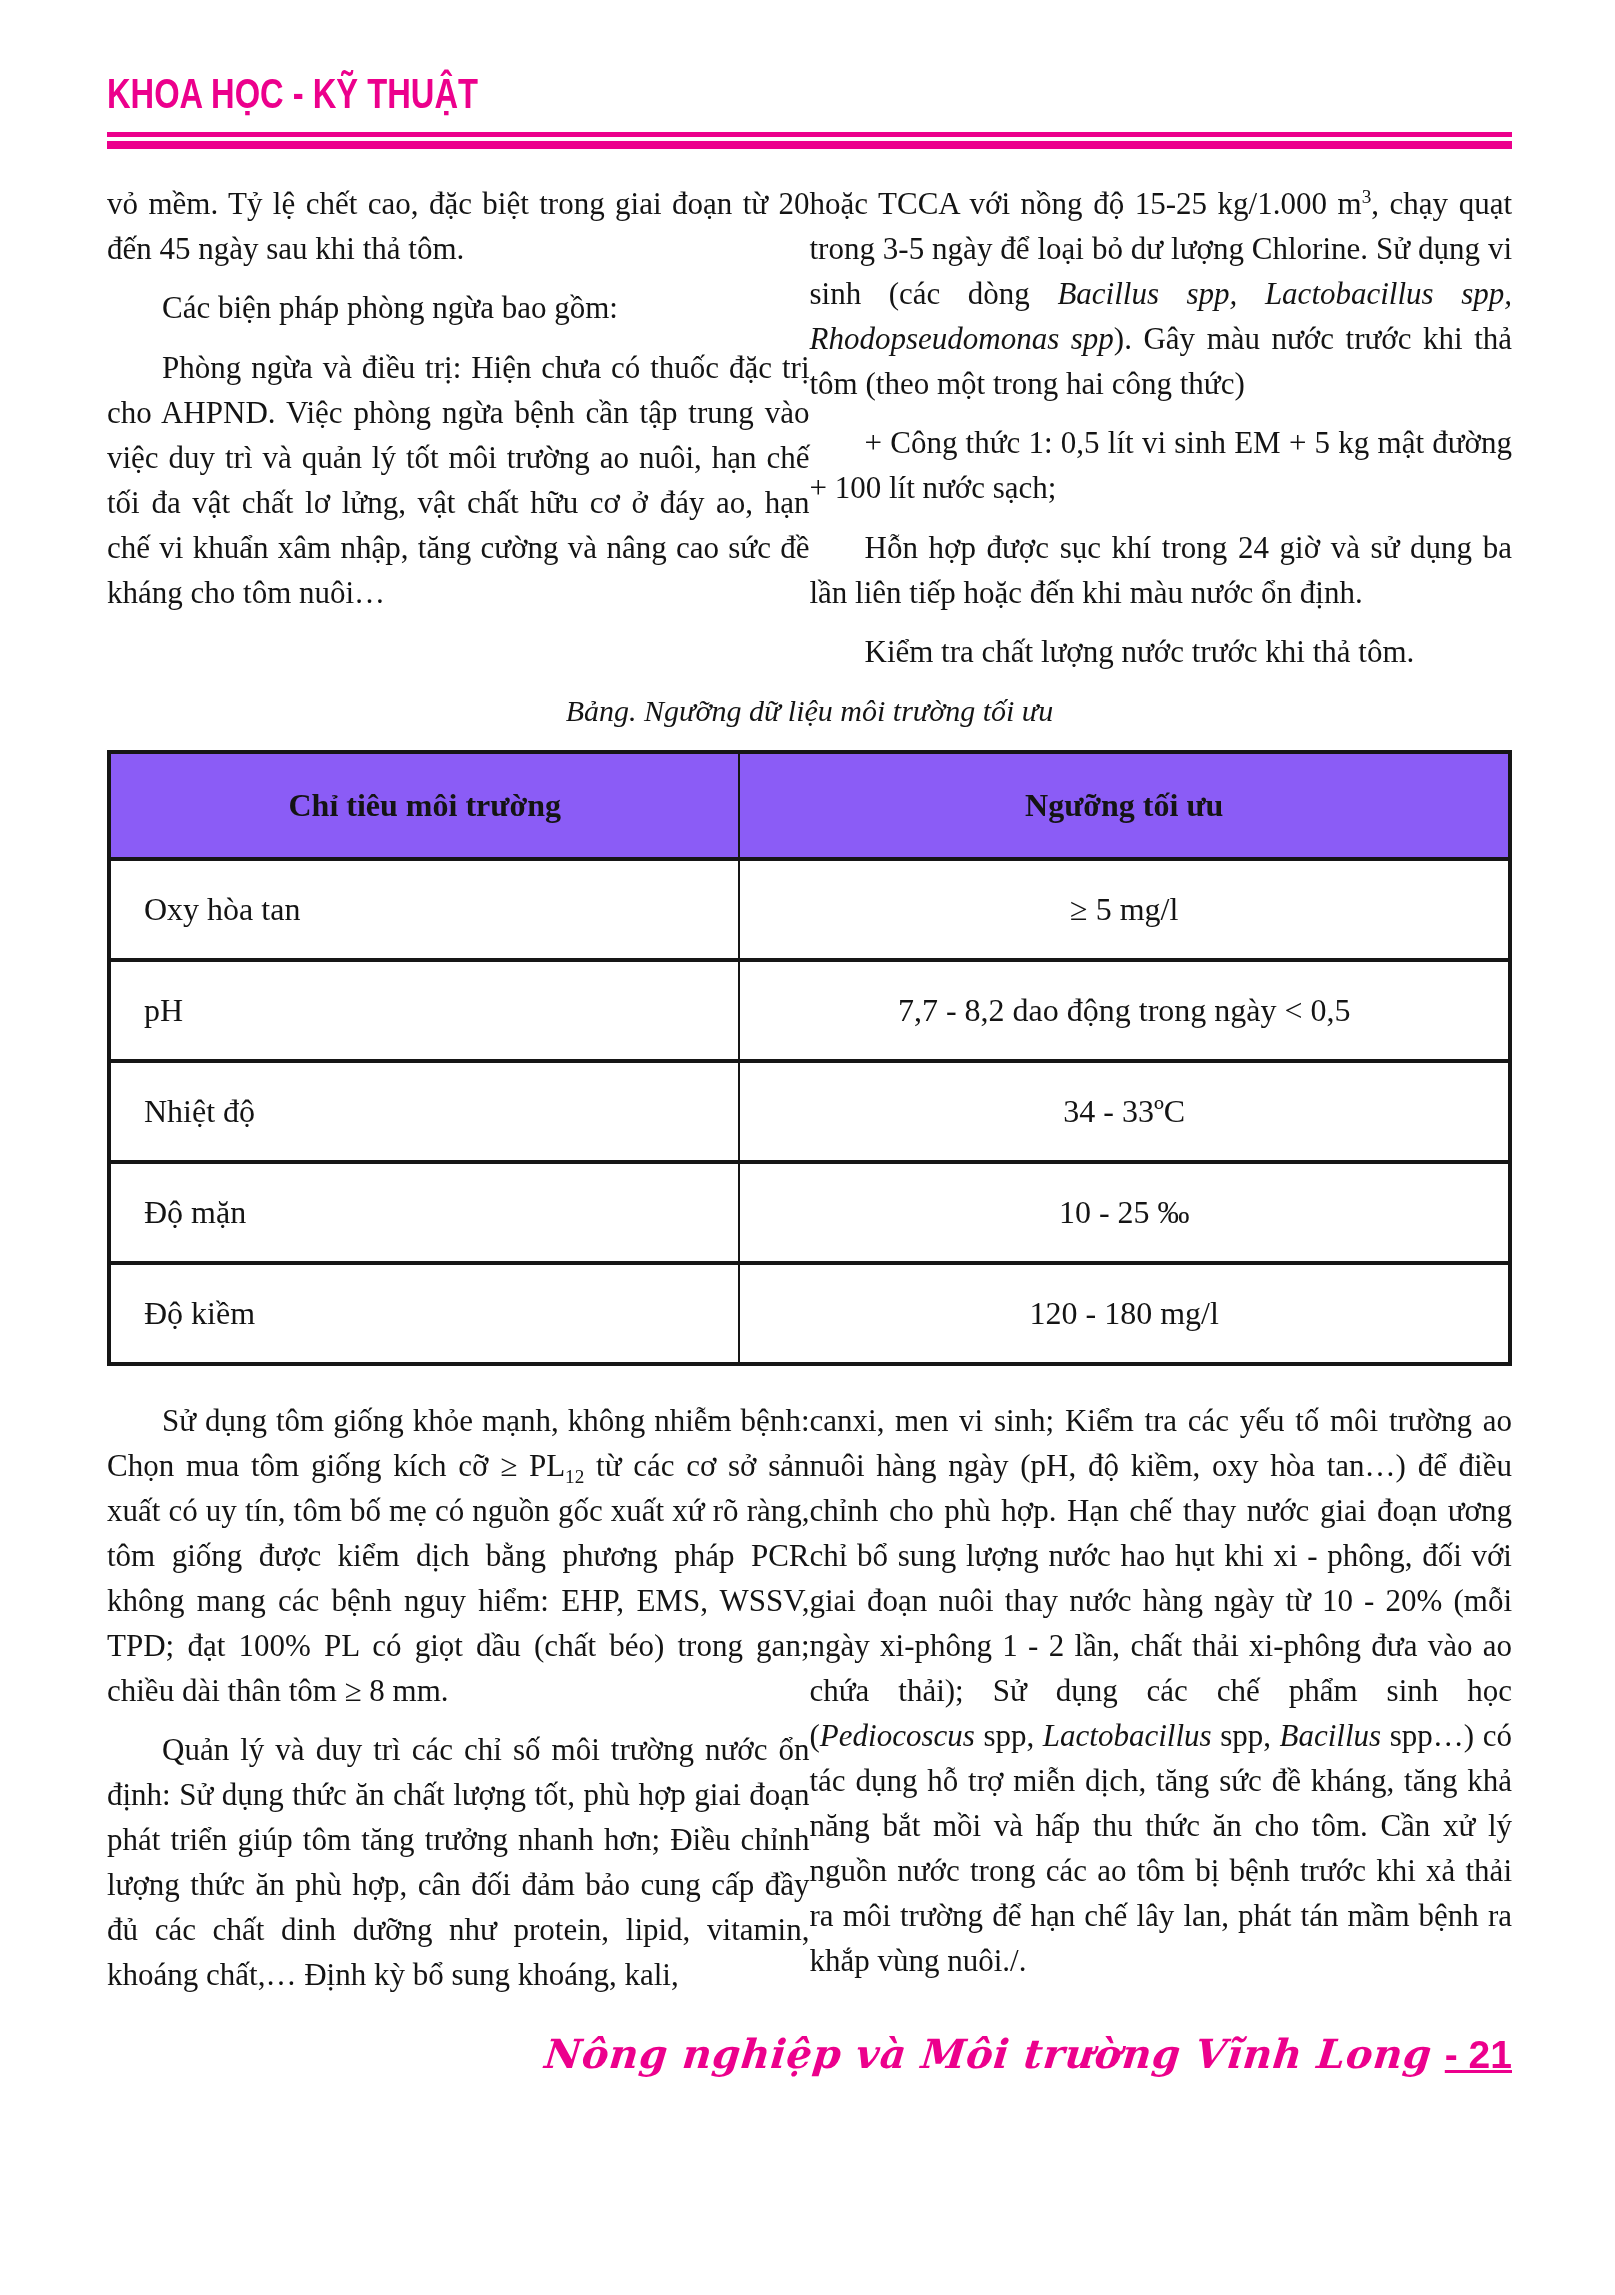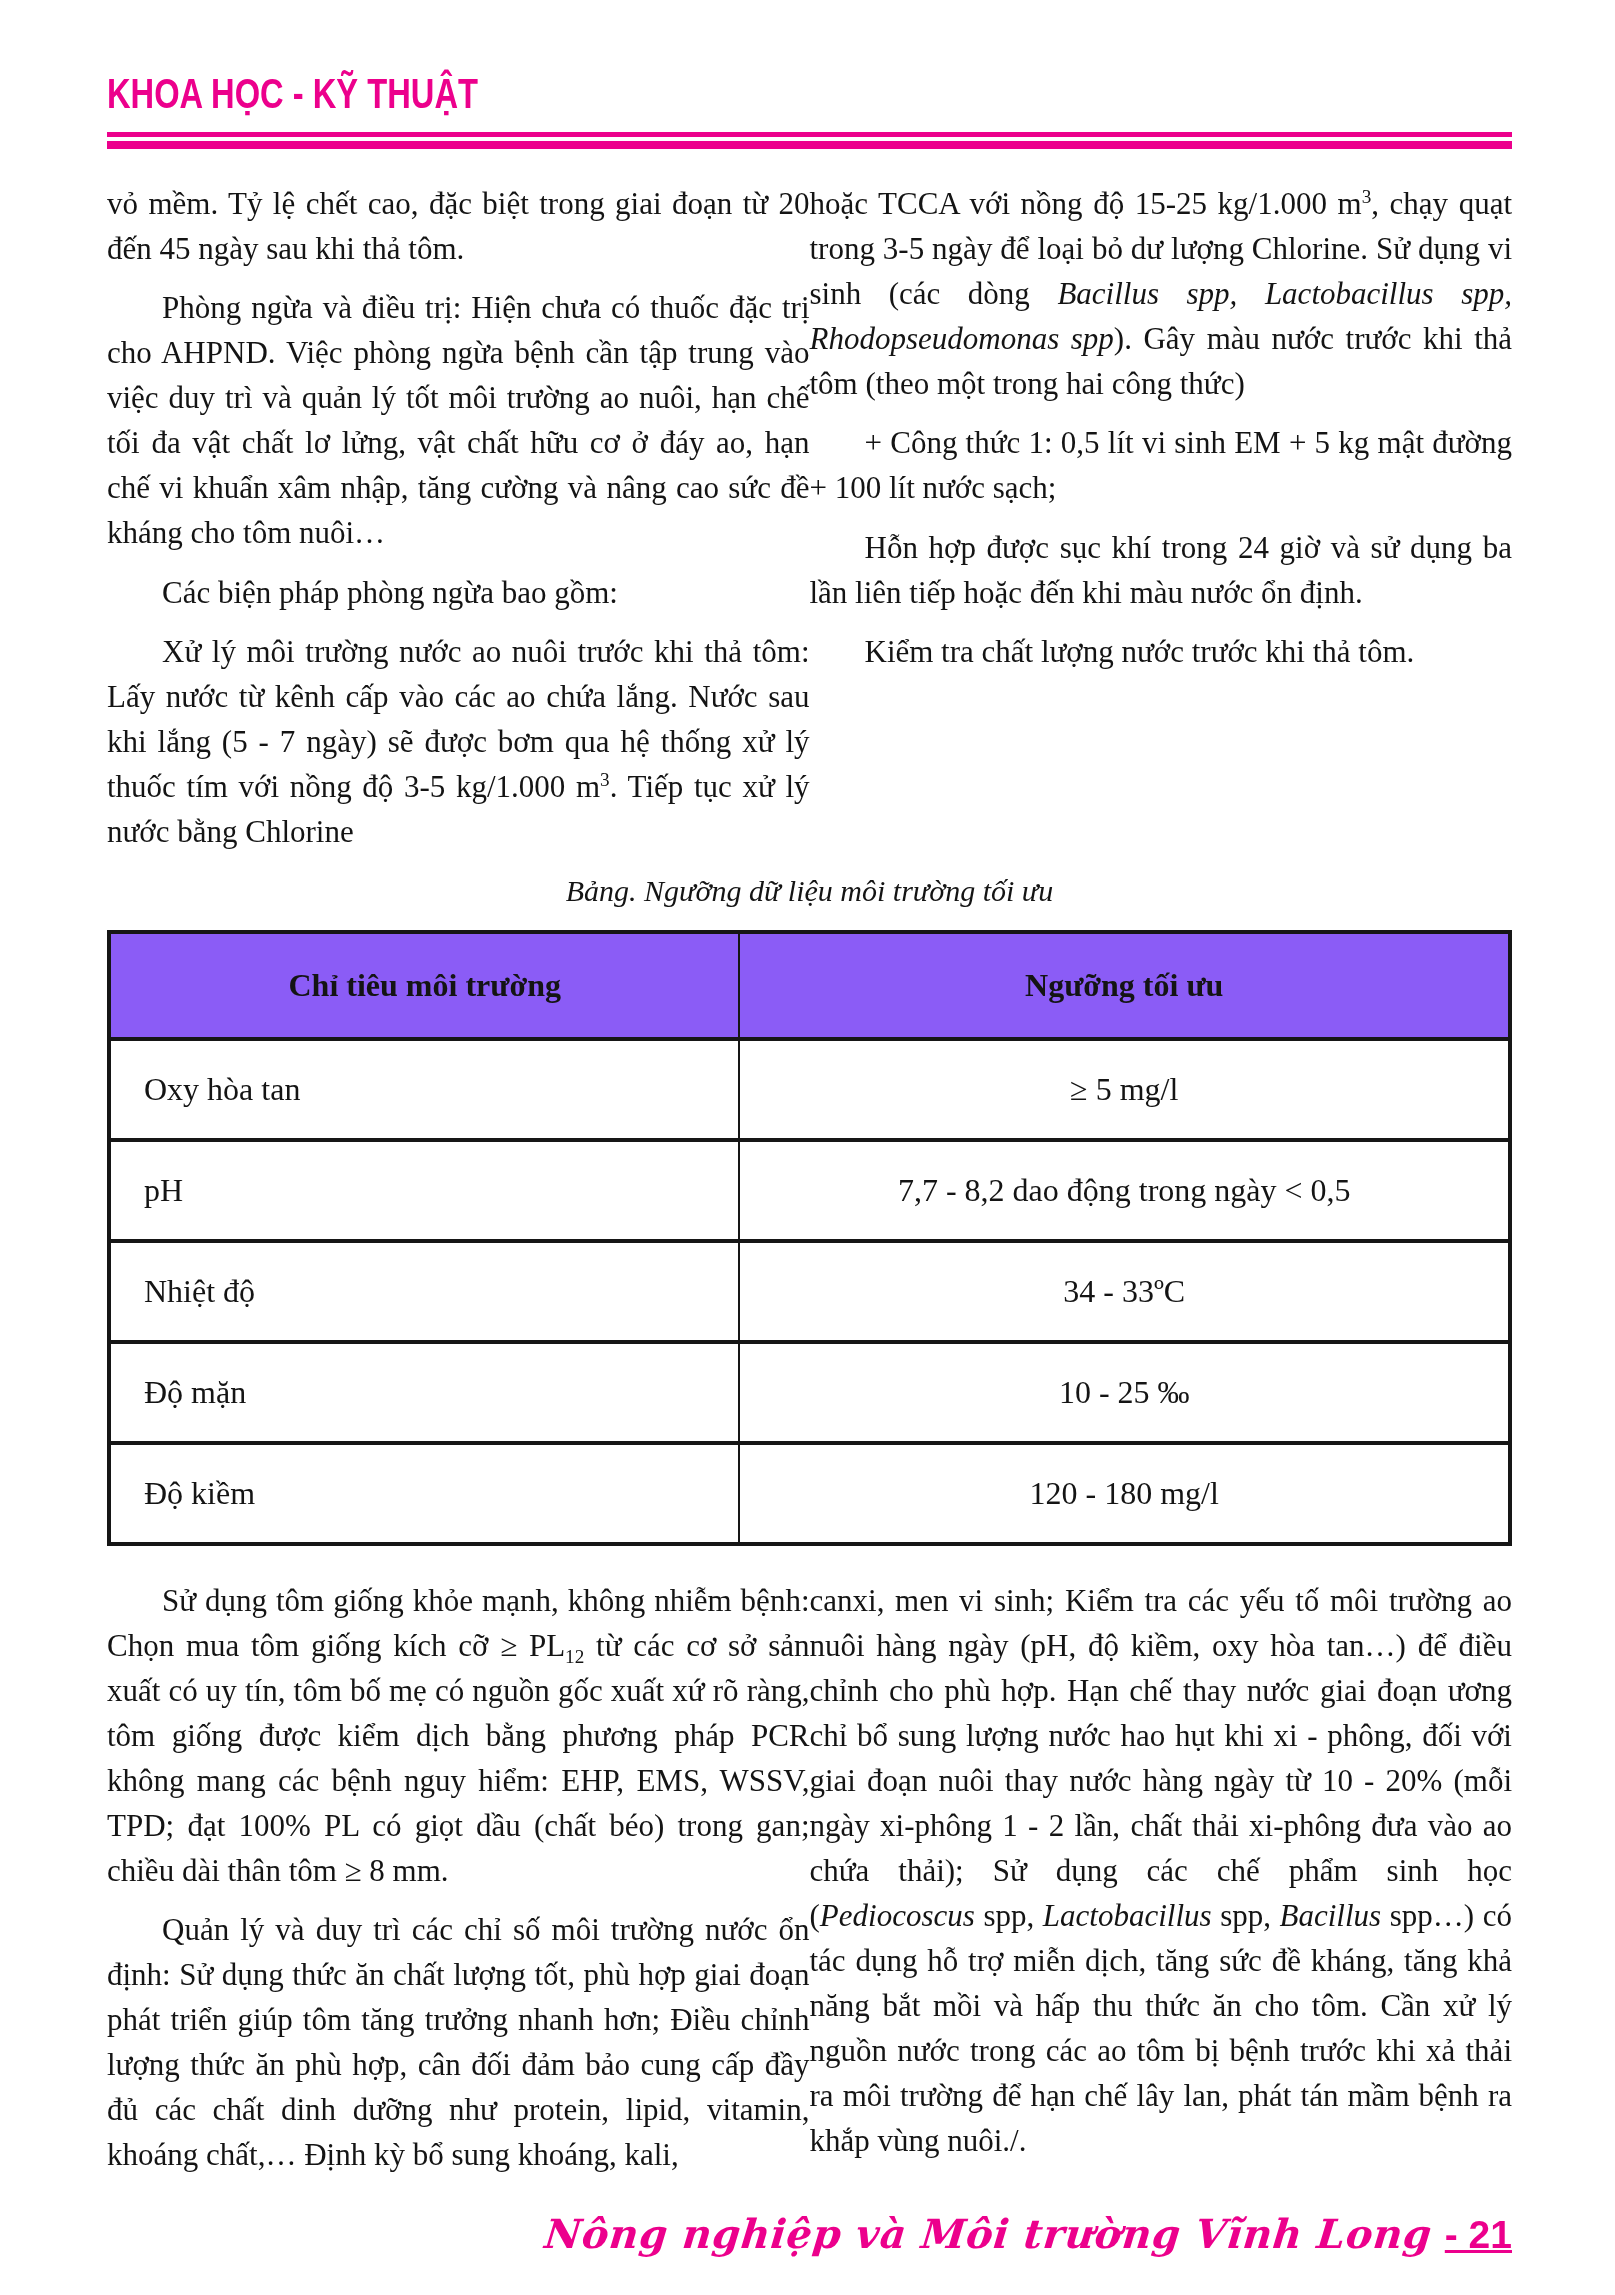--- a/index.html
+++ b/index.html
@@ -112,23 +112,22 @@
 
   <header class="masthead">
     <h1>KHOA HỌC - KỸ THUẬT</h1>
     <div class="rule rule-thin"></div>
     <div class="rule rule-thick"></div>
   </header>
 
   <section class="cols">
     <div class="col">
         <p class="">vỏ mềm. Tỷ lệ chết cao, đặc biệt trong giai đoạn từ 20 đến 45 ngày sau khi thả tôm.</p>
+        <p class="indent">Các biện pháp phòng ngừa bao gồm:</p>
         <p class="indent">Phòng ngừa và điều trị: Hiện chưa có thuốc đặc trị cho AHPND. Việc phòng ngừa bệnh cần tập trung vào việc duy trì và quản lý tốt môi trường ao nuôi, hạn chế tối đa vật chất lơ lửng, vật chất hữu cơ ở đáy ao, hạn chế vi khuẩn xâm nhập, tăng cường và nâng cao sức đề kháng cho tôm nuôi…</p>
-        <p class="indent">Các biện pháp phòng ngừa bao gồm:</p>
-        <p class="indent">Xử lý môi trường nước ao nuôi trước khi thả tôm: Lấy nước từ kênh cấp vào các ao chứa lắng. Nước sau khi lắng (5 - 7 ngày) sẽ được bơm qua hệ thống xử lý thuốc tím với nồng độ 3-5 kg/1.000 m<sup>3</sup>. Tiếp tục xử lý nước bằng Chlorine</p>
       </div>
     <div class="col">
         <p class="">hoặc TCCA với nồng độ 15-25 kg/1.000 m<sup>3</sup>, chạy quạt trong 3-5 ngày để loại bỏ dư lượng Chlorine. Sử dụng vi sinh (các dòng <i>Bacillus spp, Lactobacillus spp, Rhodopseudomonas spp</i>). Gây màu nước trước khi thả tôm (theo một trong hai công thức)</p>
         <p class="indent">+ Công thức 1: 0,5 lít vi sinh EM + 5 kg mật đường + 100 lít nước sạch;</p>
         <p class="indent">Hỗn hợp được sục khí trong 24 giờ và sử dụng ba lần liên tiếp hoặc đến khi màu nước ổn định.</p>
         <p class="indent">Kiểm tra chất lượng nước trước khi thả tôm.</p>
       </div>
   </section>
 
   <section class="table-block">

